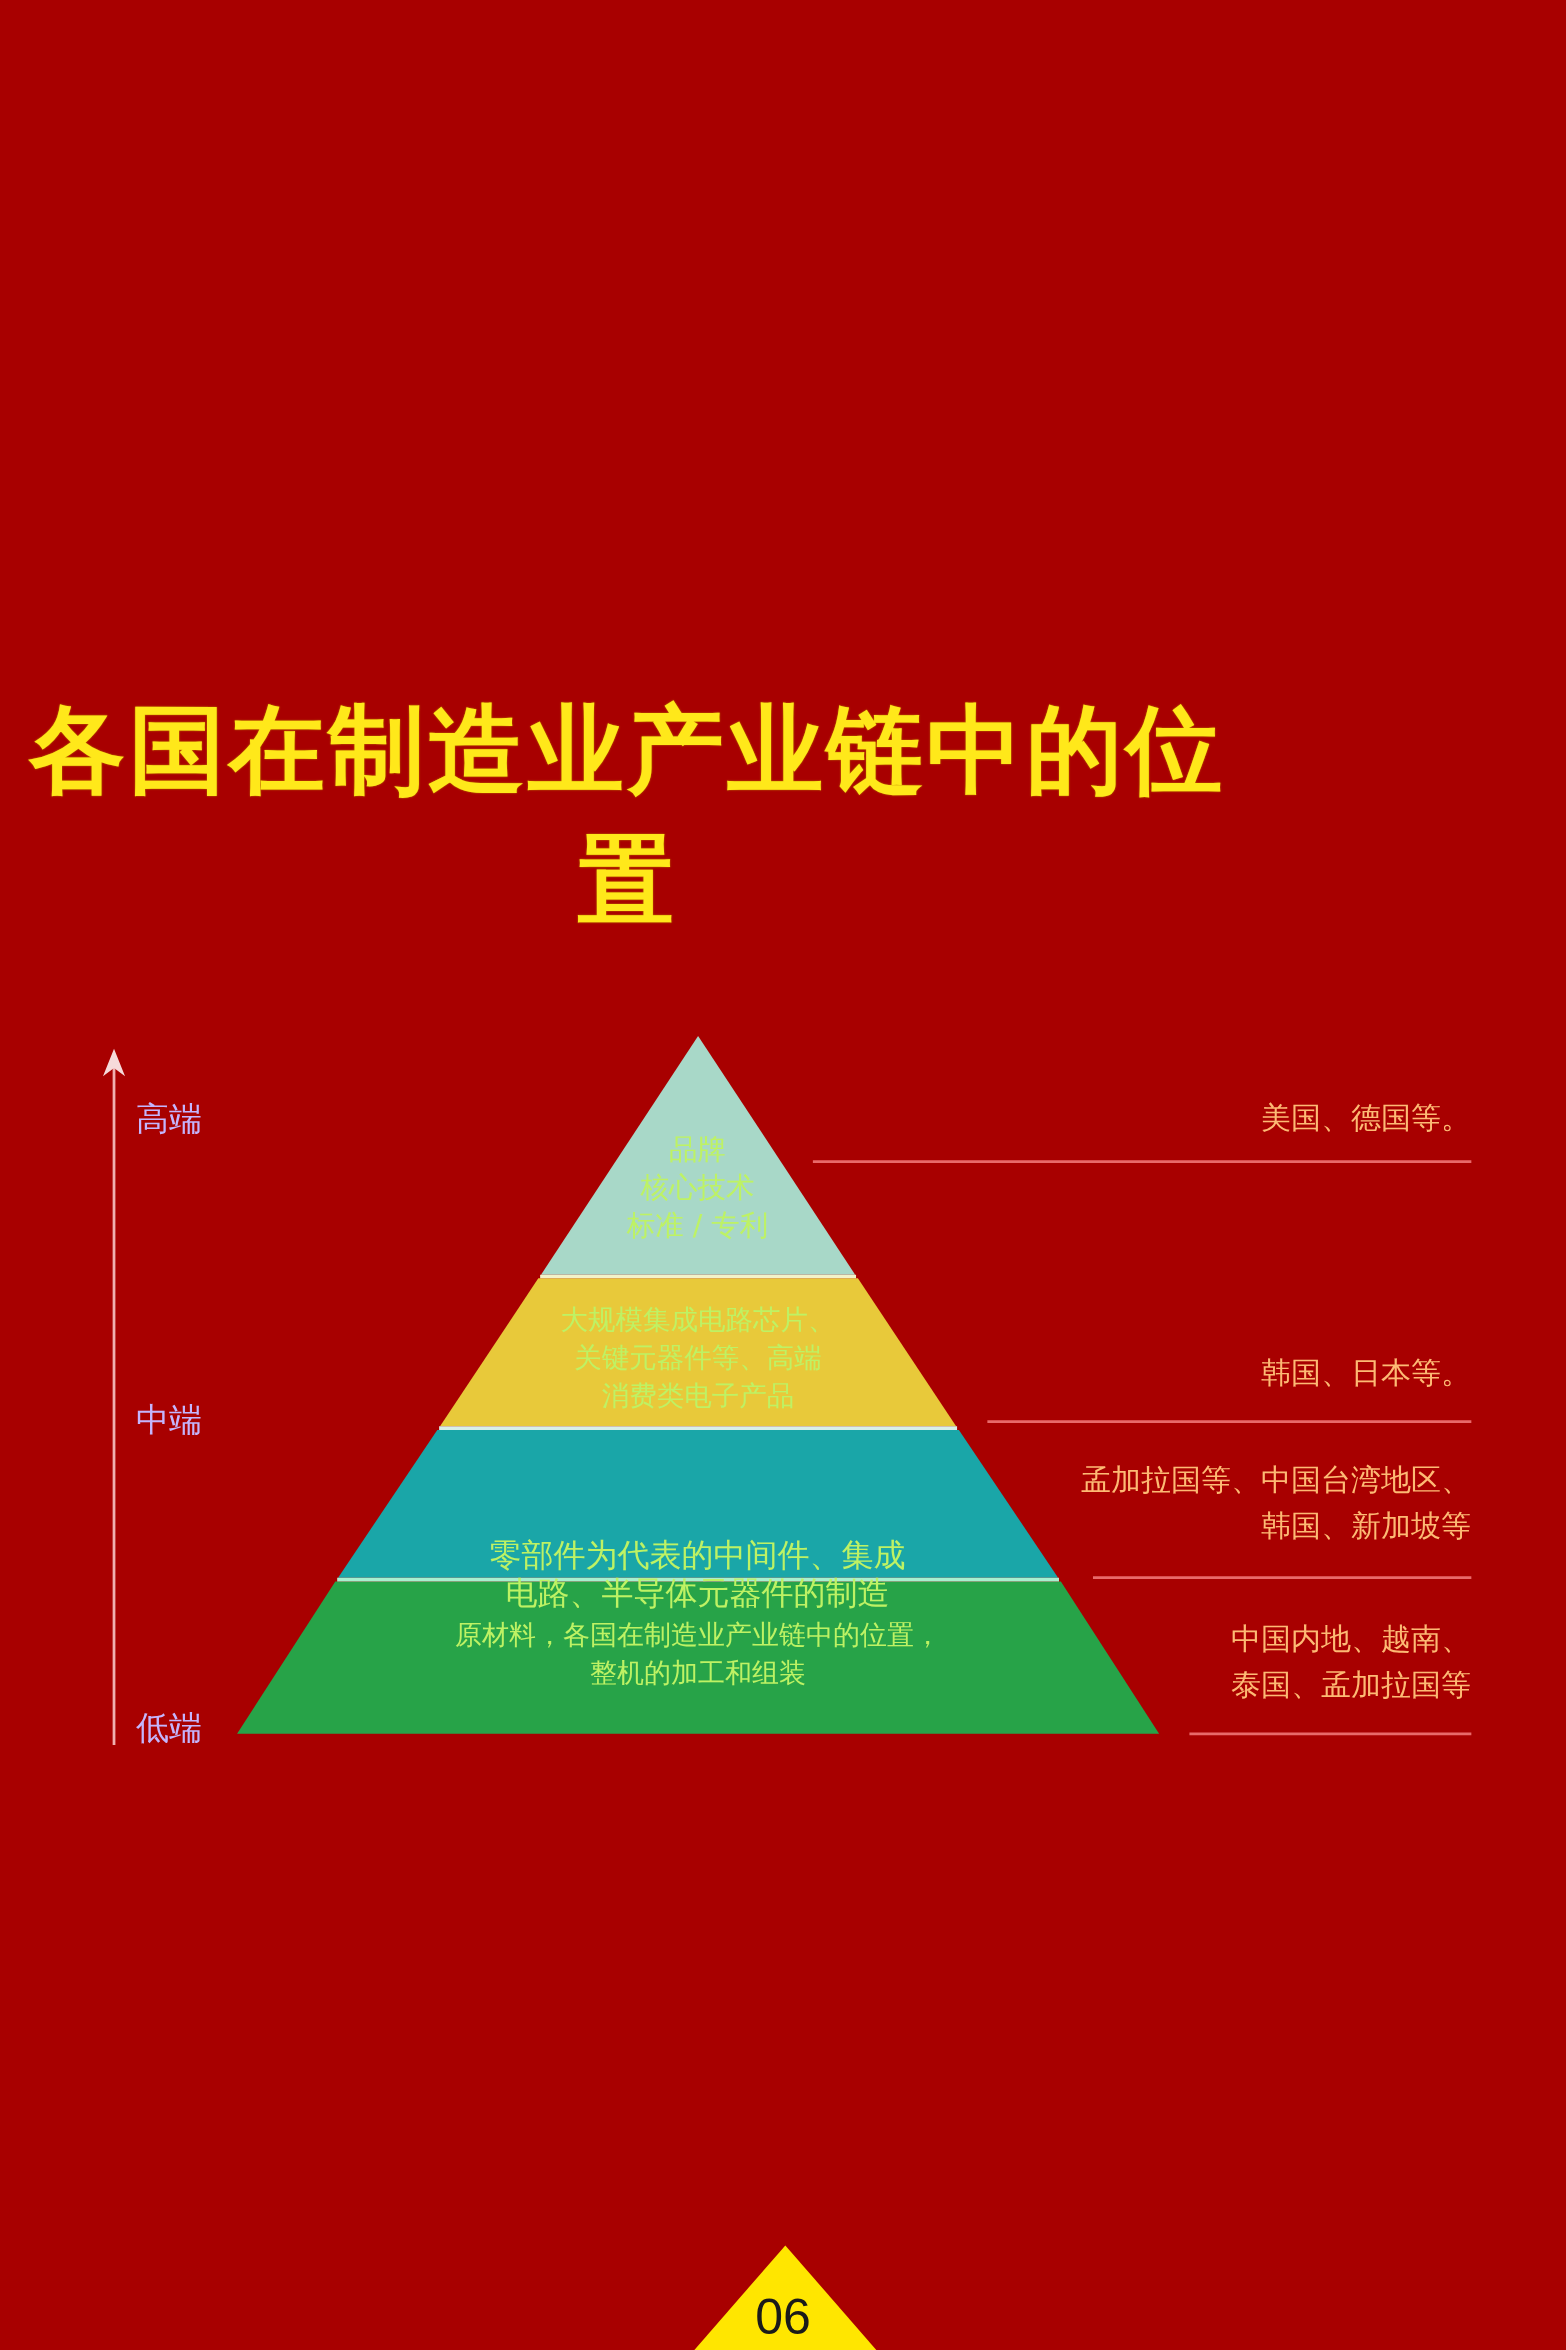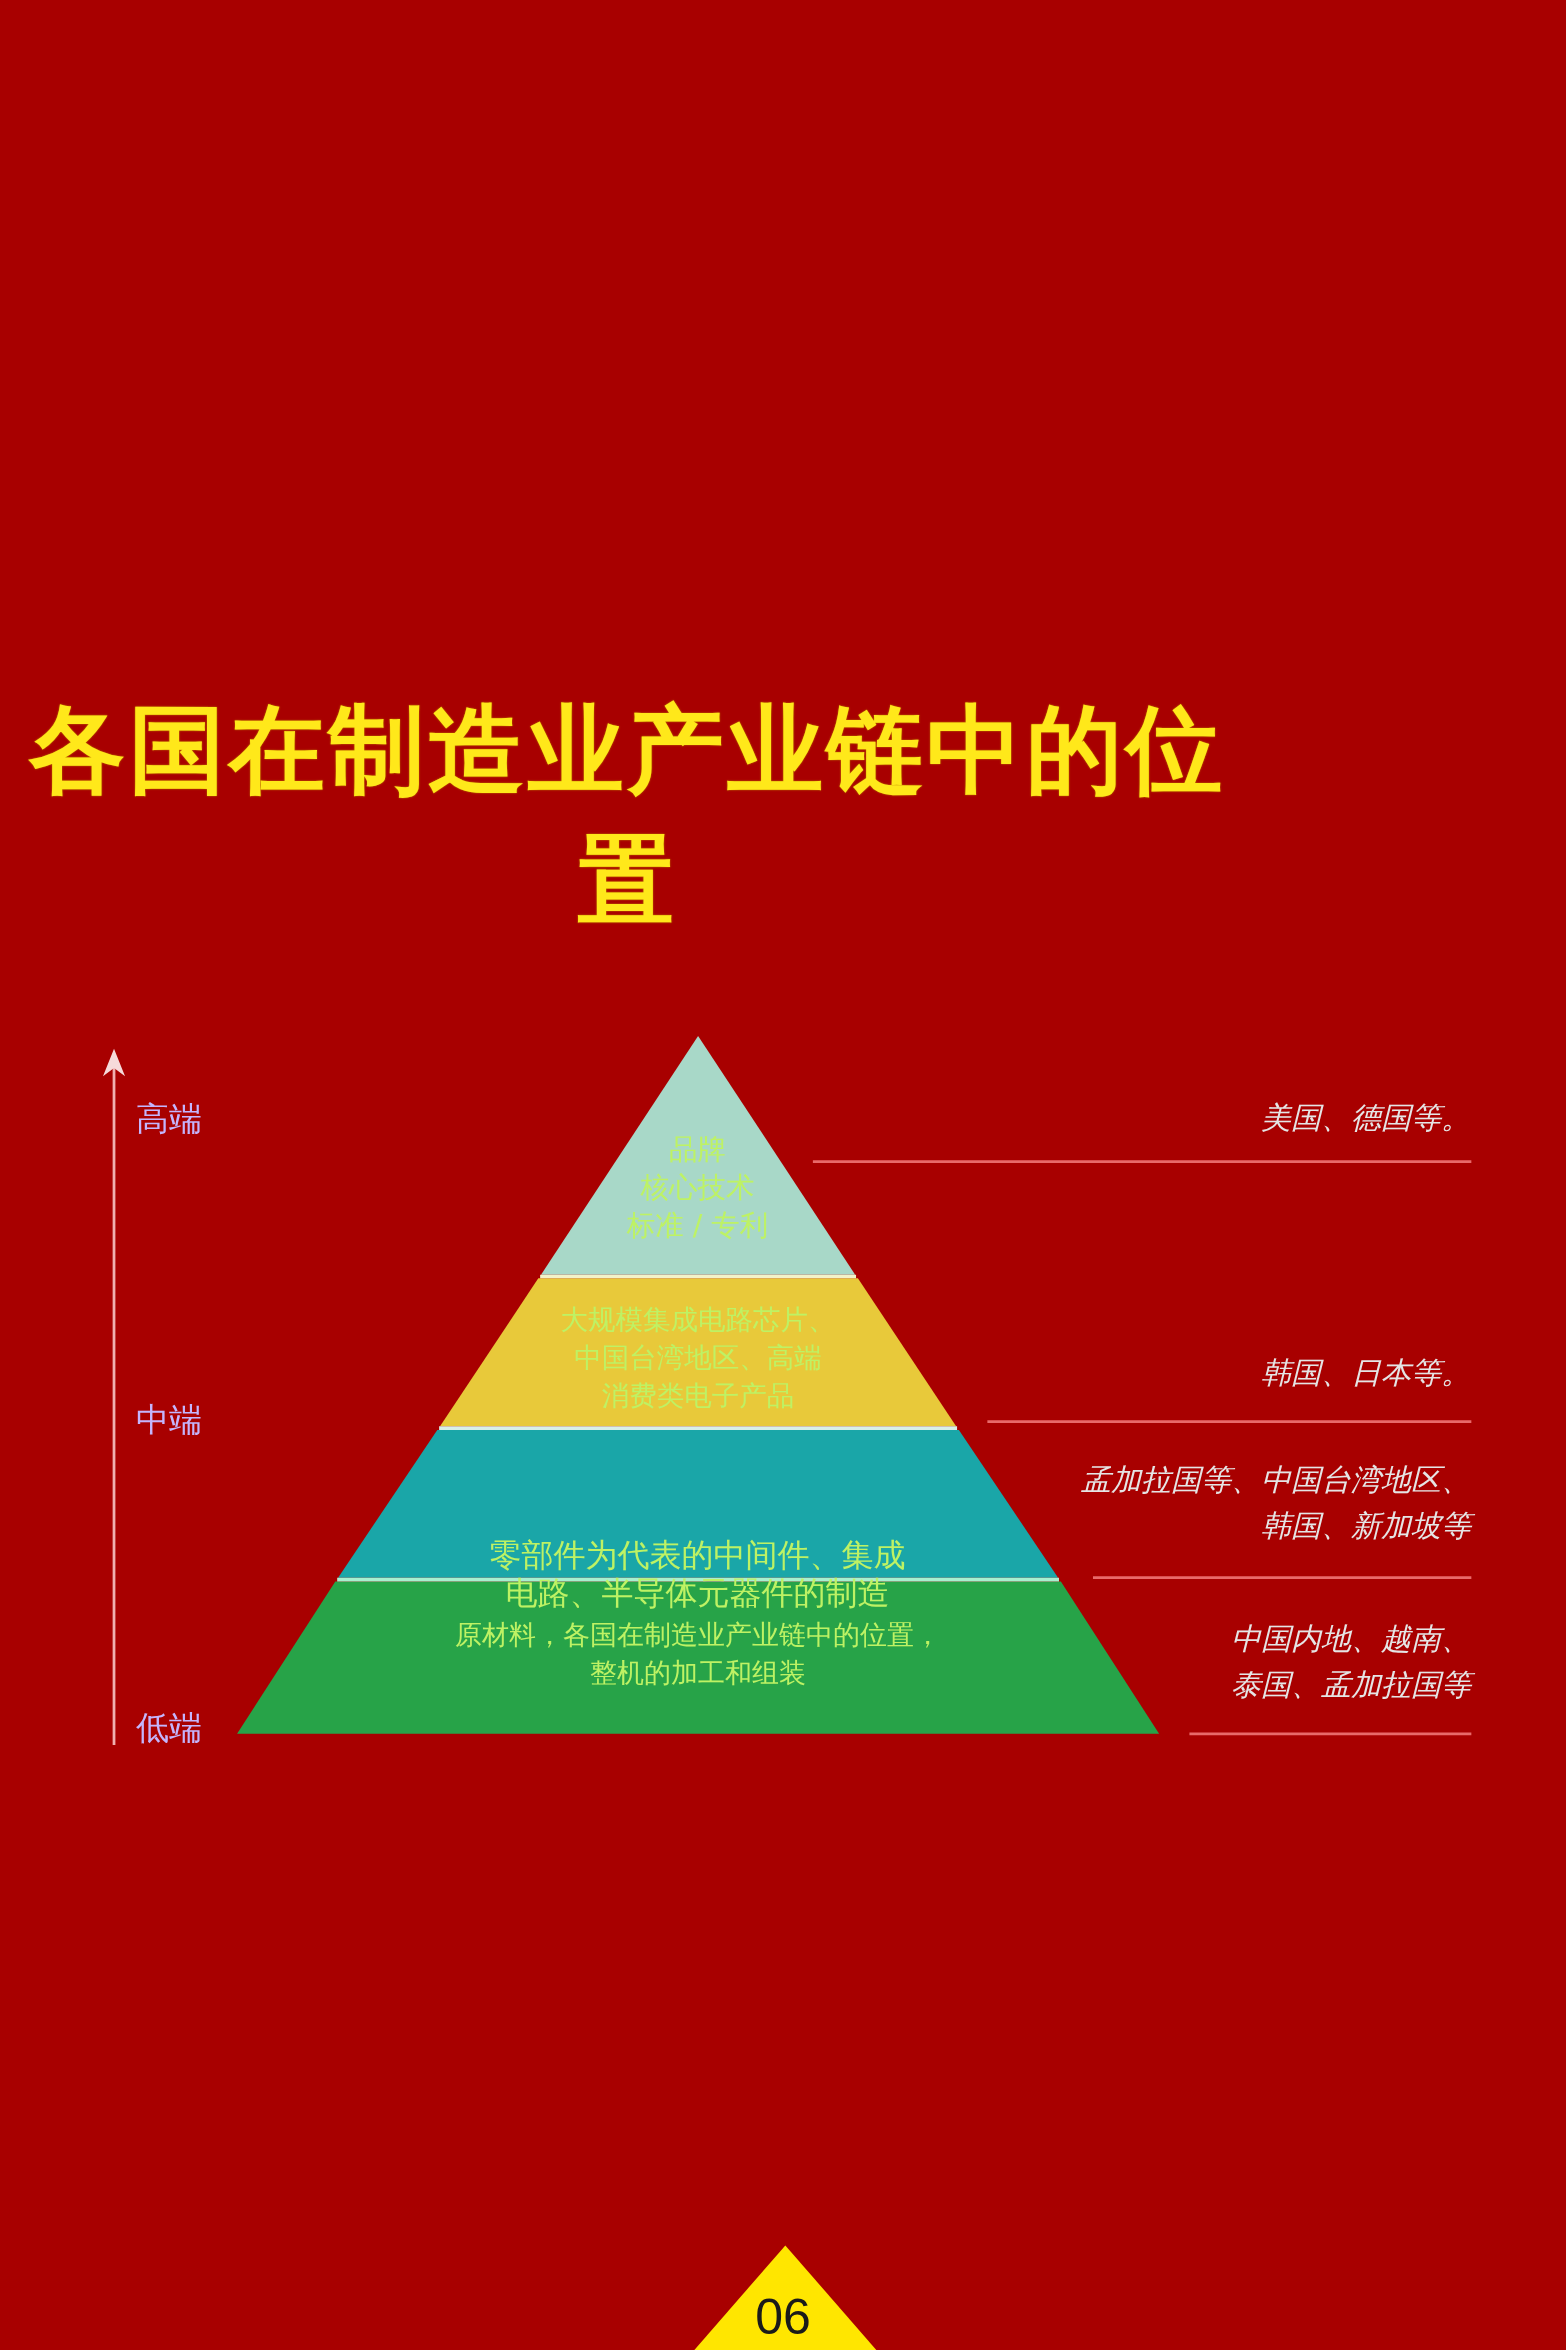--- a/index.html
+++ b/index.html
@@ -15,22 +15,22 @@
   }
   svg.diagram { position: absolute; left: 0; top: 0; width: 1567px; height: 2351px; }
   .axis-label {
     position: absolute; font-size: 33px; color: #c4b5fd; left: 136px;
   }
   .tier-text {
     position: absolute; text-align: center; color: #bef264; line-height: 38px;
     white-space: pre-line;
   }
   .country {
-    position: absolute; right: 96px; text-align: right; color: #e5e5e5;
-    font-size: 30px; line-height: 46px; white-space: pre-line; font-style: italic;
+    position: absolute; right: 96px; text-align: right; color: #fdba74;
+    font-size: 30px; line-height: 46px; white-space: pre-line;
   }
   .page-num {
     position: absolute; left: 737px; top: 2288px; width: 92px; text-align: center;
     font-family: "Liberation Sans", sans-serif; font-size: 50px; color: #1a1a1a;
   }
 </style>
 </head>
 <body>
 
 <div class="title">各国在制造业产业链中的位置</div>
@@ -68,21 +68,21 @@
 </svg>
 
 <div class="axis-label" style="top:1097px;">高端</div>
 <div class="axis-label" style="top:1398px;">中端</div>
 <div class="axis-label" style="top:1706px;">低端</div>
 
 <div class="tier-text" style="left:569px; top:1131px; width:257px; font-size:28.5px;">品牌
 核心技术
 标准 / 专利</div>
 <div class="tier-text" style="left:496px; top:1300px; width:404px; font-size:27.5px;">大规模集成电路芯片、
-中国台湾地区、高端
+关键元器件等、高端
 消费类电子产品</div>
 <div class="tier-text" style="left:422px; top:1536px; width:551px; font-size:32px;">零部件为代表的中间件、集成
 电路、半导体元器件的制造</div>
 <div class="tier-text" style="left:349px; top:1616px; width:698px; font-size:27px;">原材料，各国在制造业产业链中的位置，
 整机的加工和组装</div>
 
 <div class="country" style="top:1095px;">美国、德国等。</div>
 <div class="country" style="top:1350px;text-align:right;">韩国、日本等。</div>
 <div class="country" style="top:1457px;">孟加拉国等、中国台湾地区、
 韩国、新加坡等</div>

